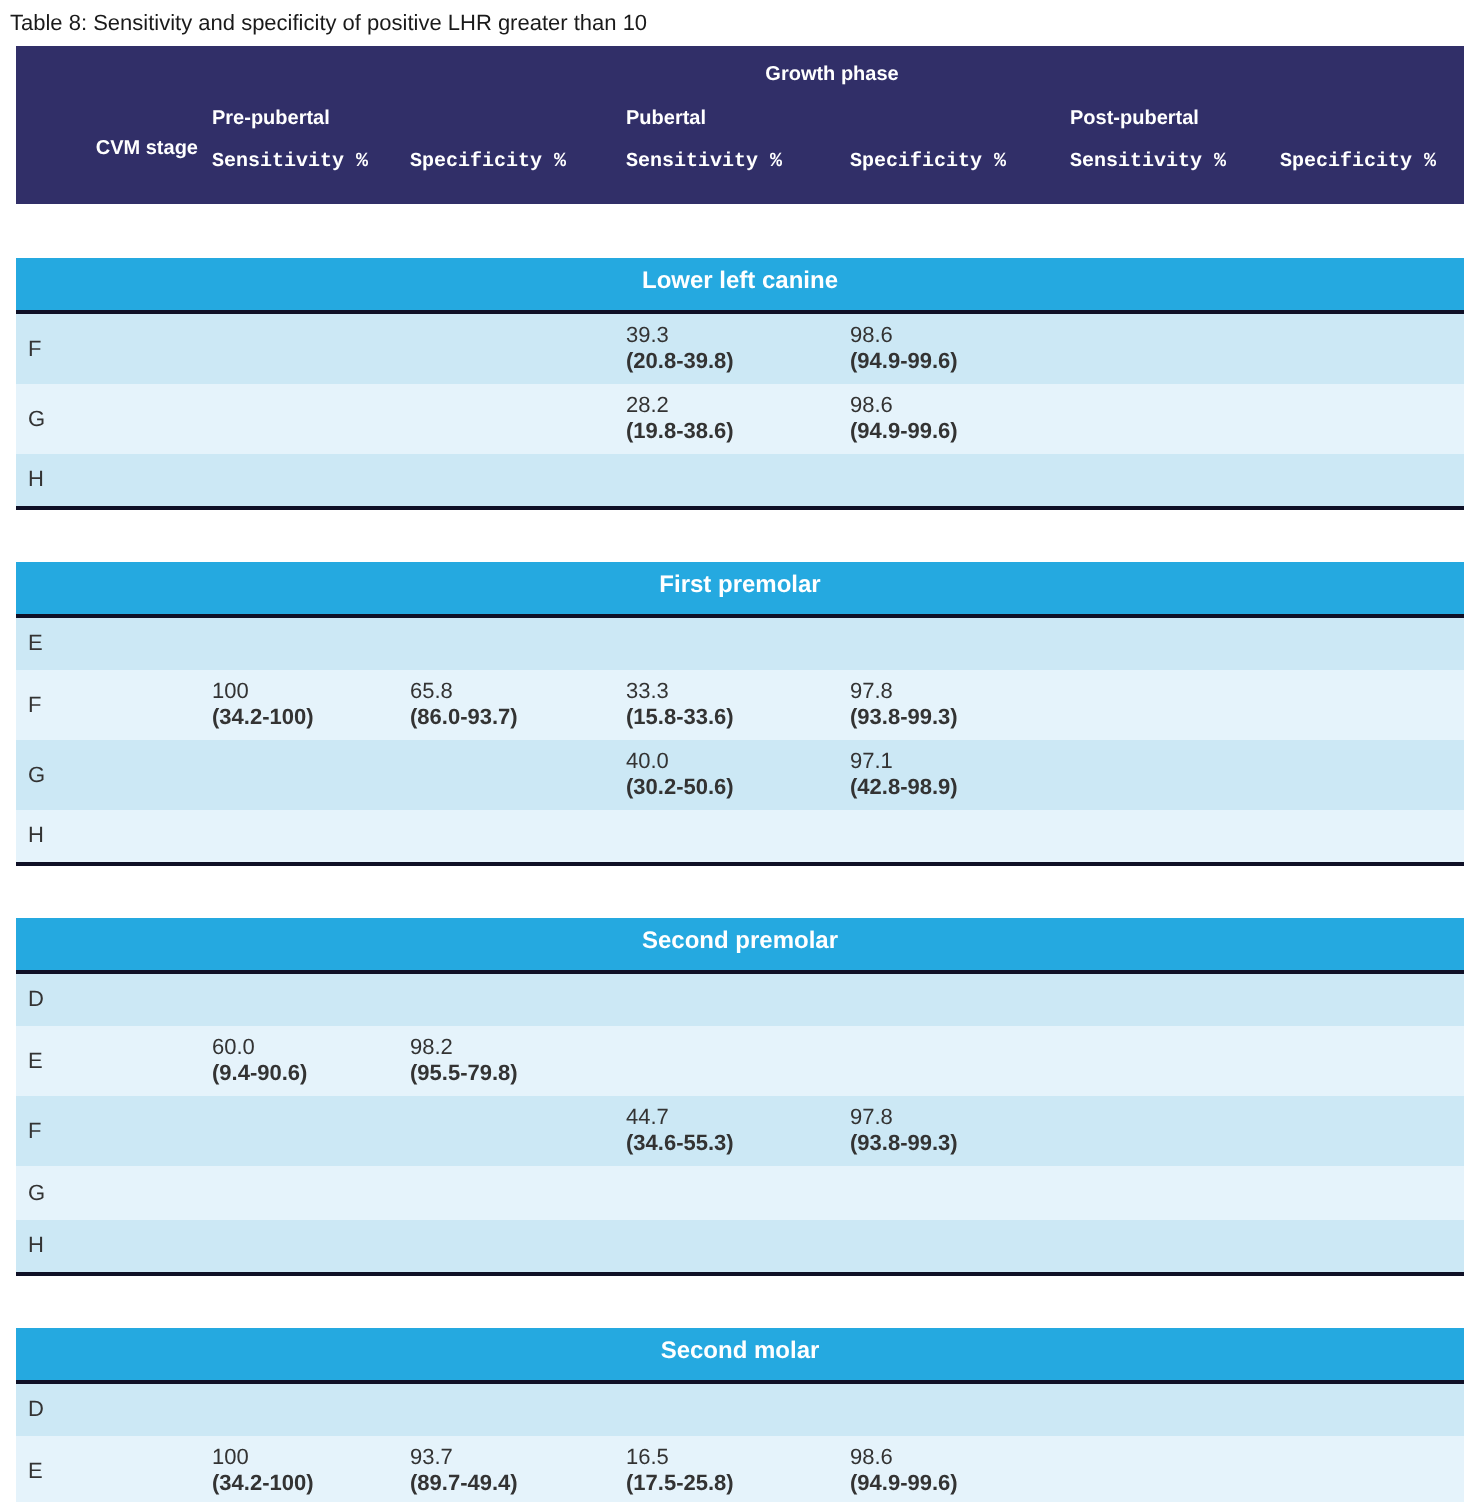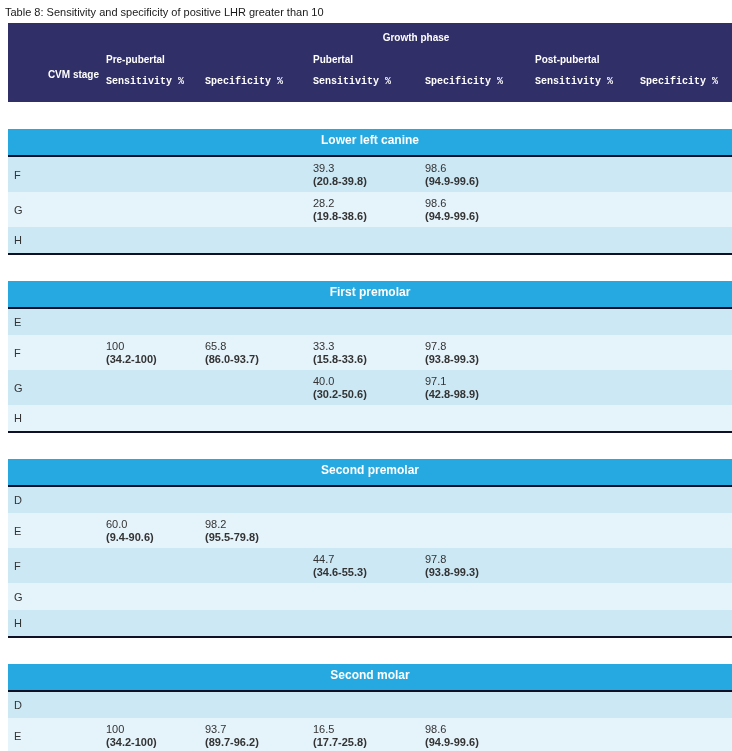--- a/index.html
+++ b/index.html
@@ -303,25 +303,25 @@
         <td class="cell"></td>
       </tr>
       <tr class="row-light">
         <td class="cell stage">E</td>
         <td class="cell">
           <div class="v">100</div>
           <div class="ci">(34.2-100)</div>
         </td>
         <td class="cell">
           <div class="v">93.7</div>
-          <div class="ci">(89.7-96.2)</div>
+          <div class="ci">(89.7-49.4)</div>
         </td>
         <td class="cell">
           <div class="v">16.5</div>
-          <div class="ci">(17.7-25.8)</div>
+          <div class="ci">(17.5-25.8)</div>
         </td>
         <td class="cell">
           <div class="v">98.6</div>
           <div class="ci">(94.9-99.6)</div>
         </td>
         <td class="cell"></td>
         <td class="cell"></td>
       </tr>
     </tbody>
 </table>

